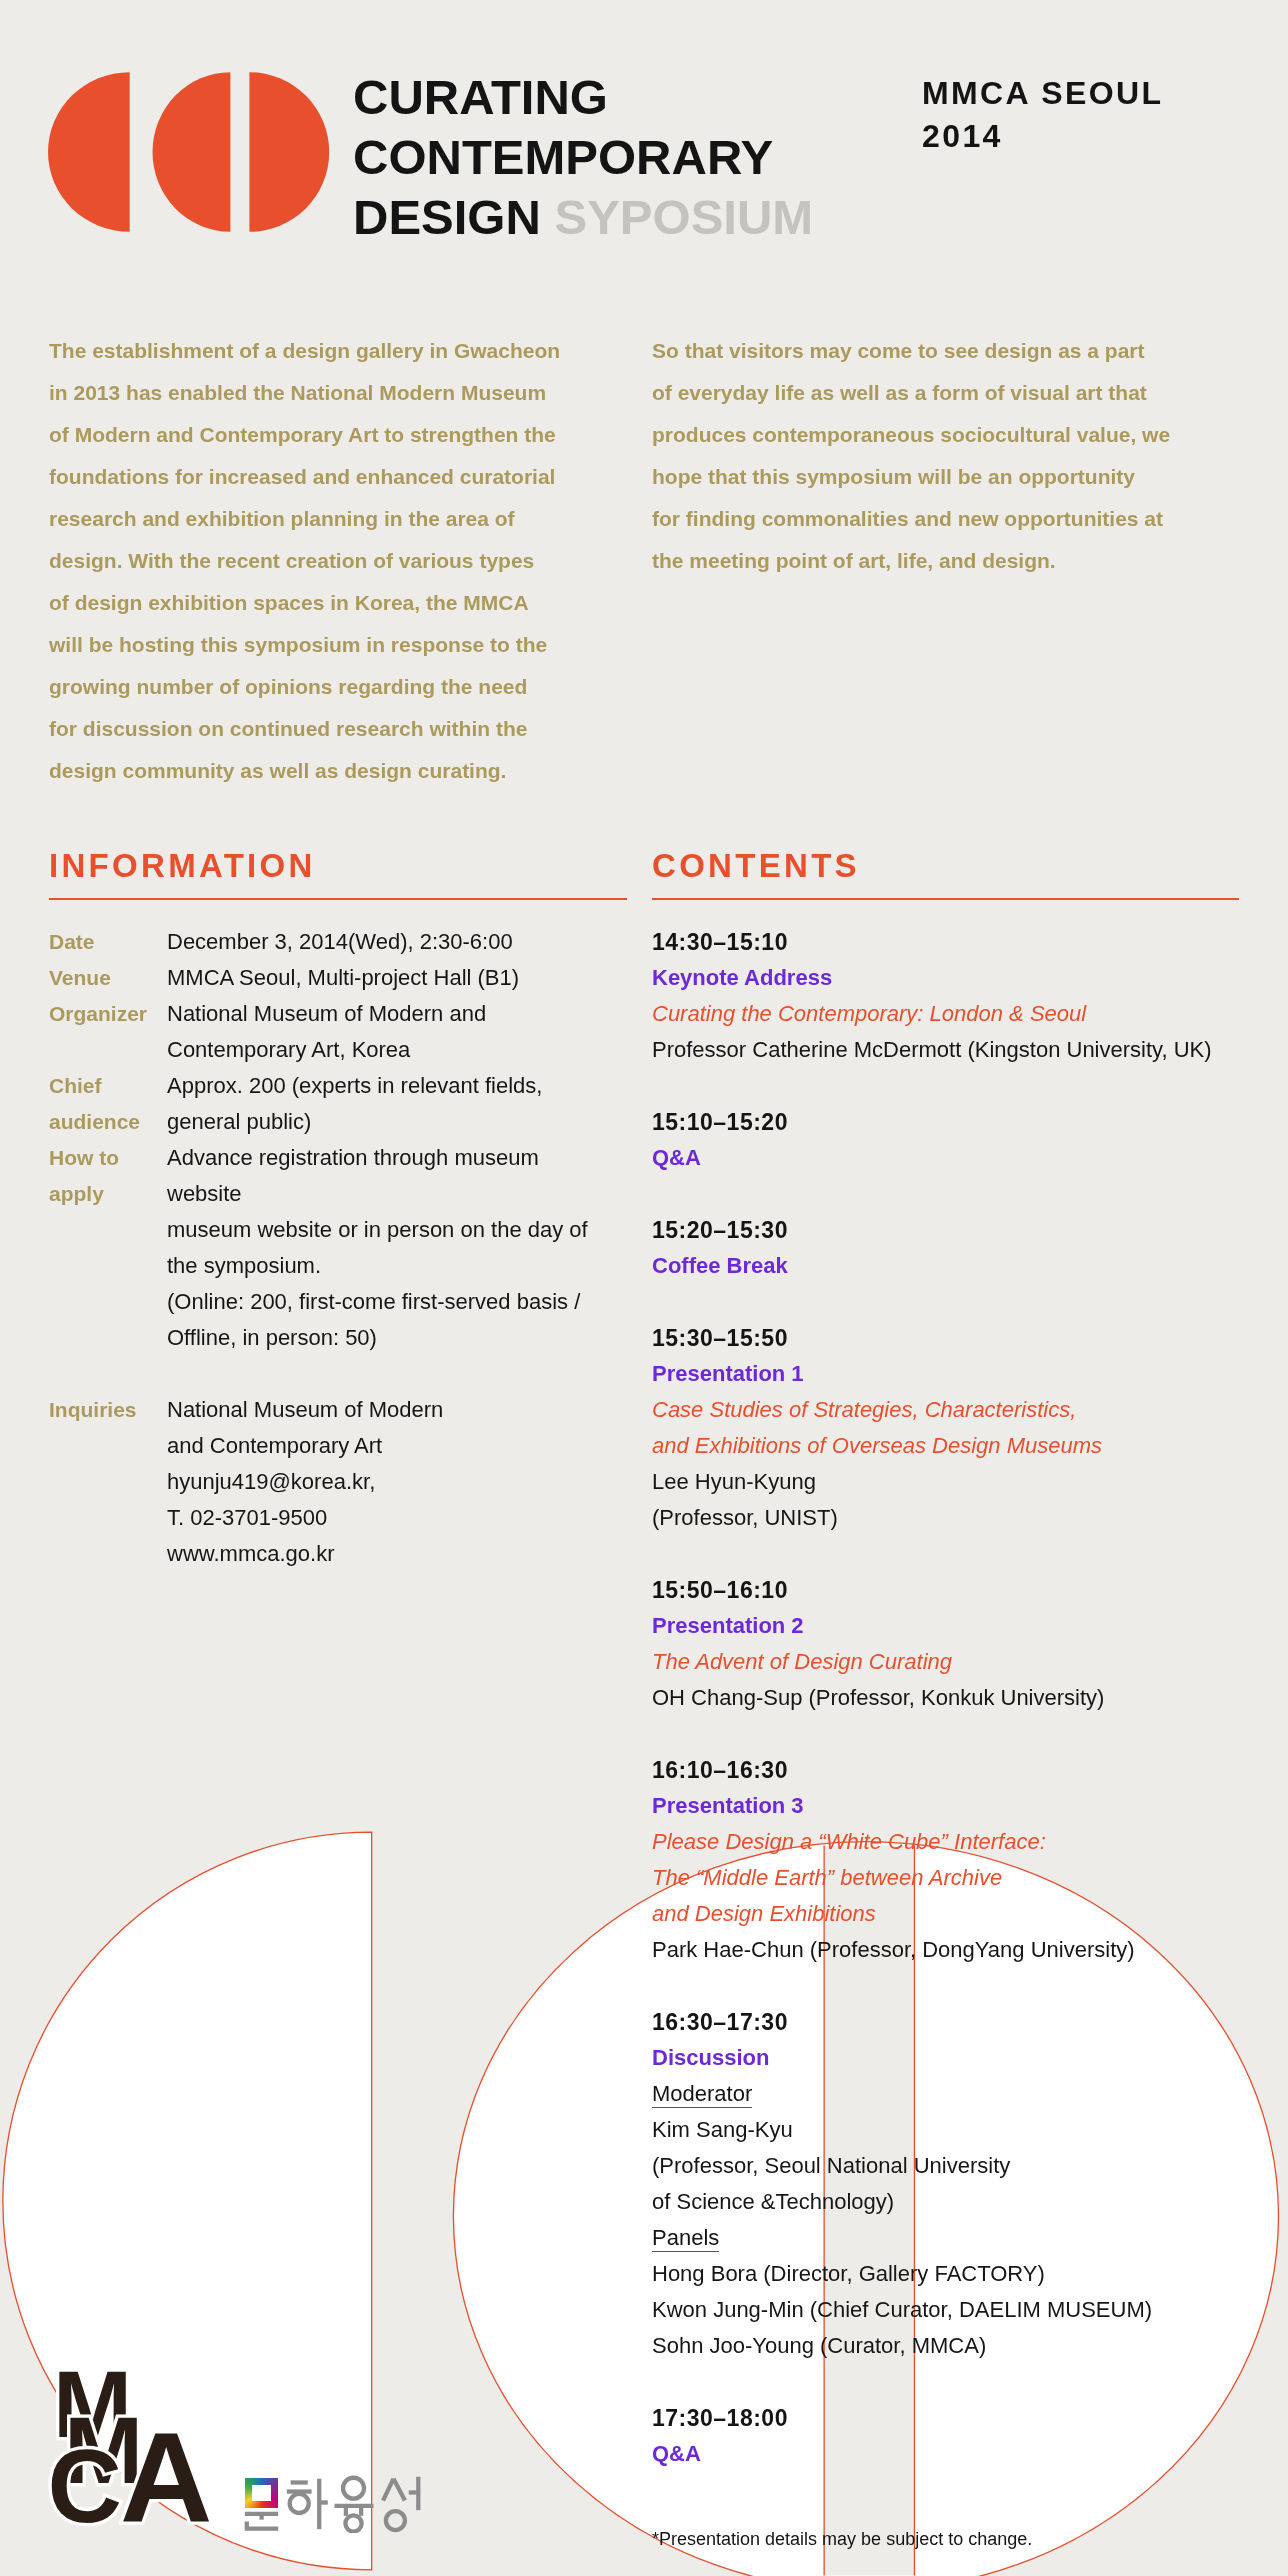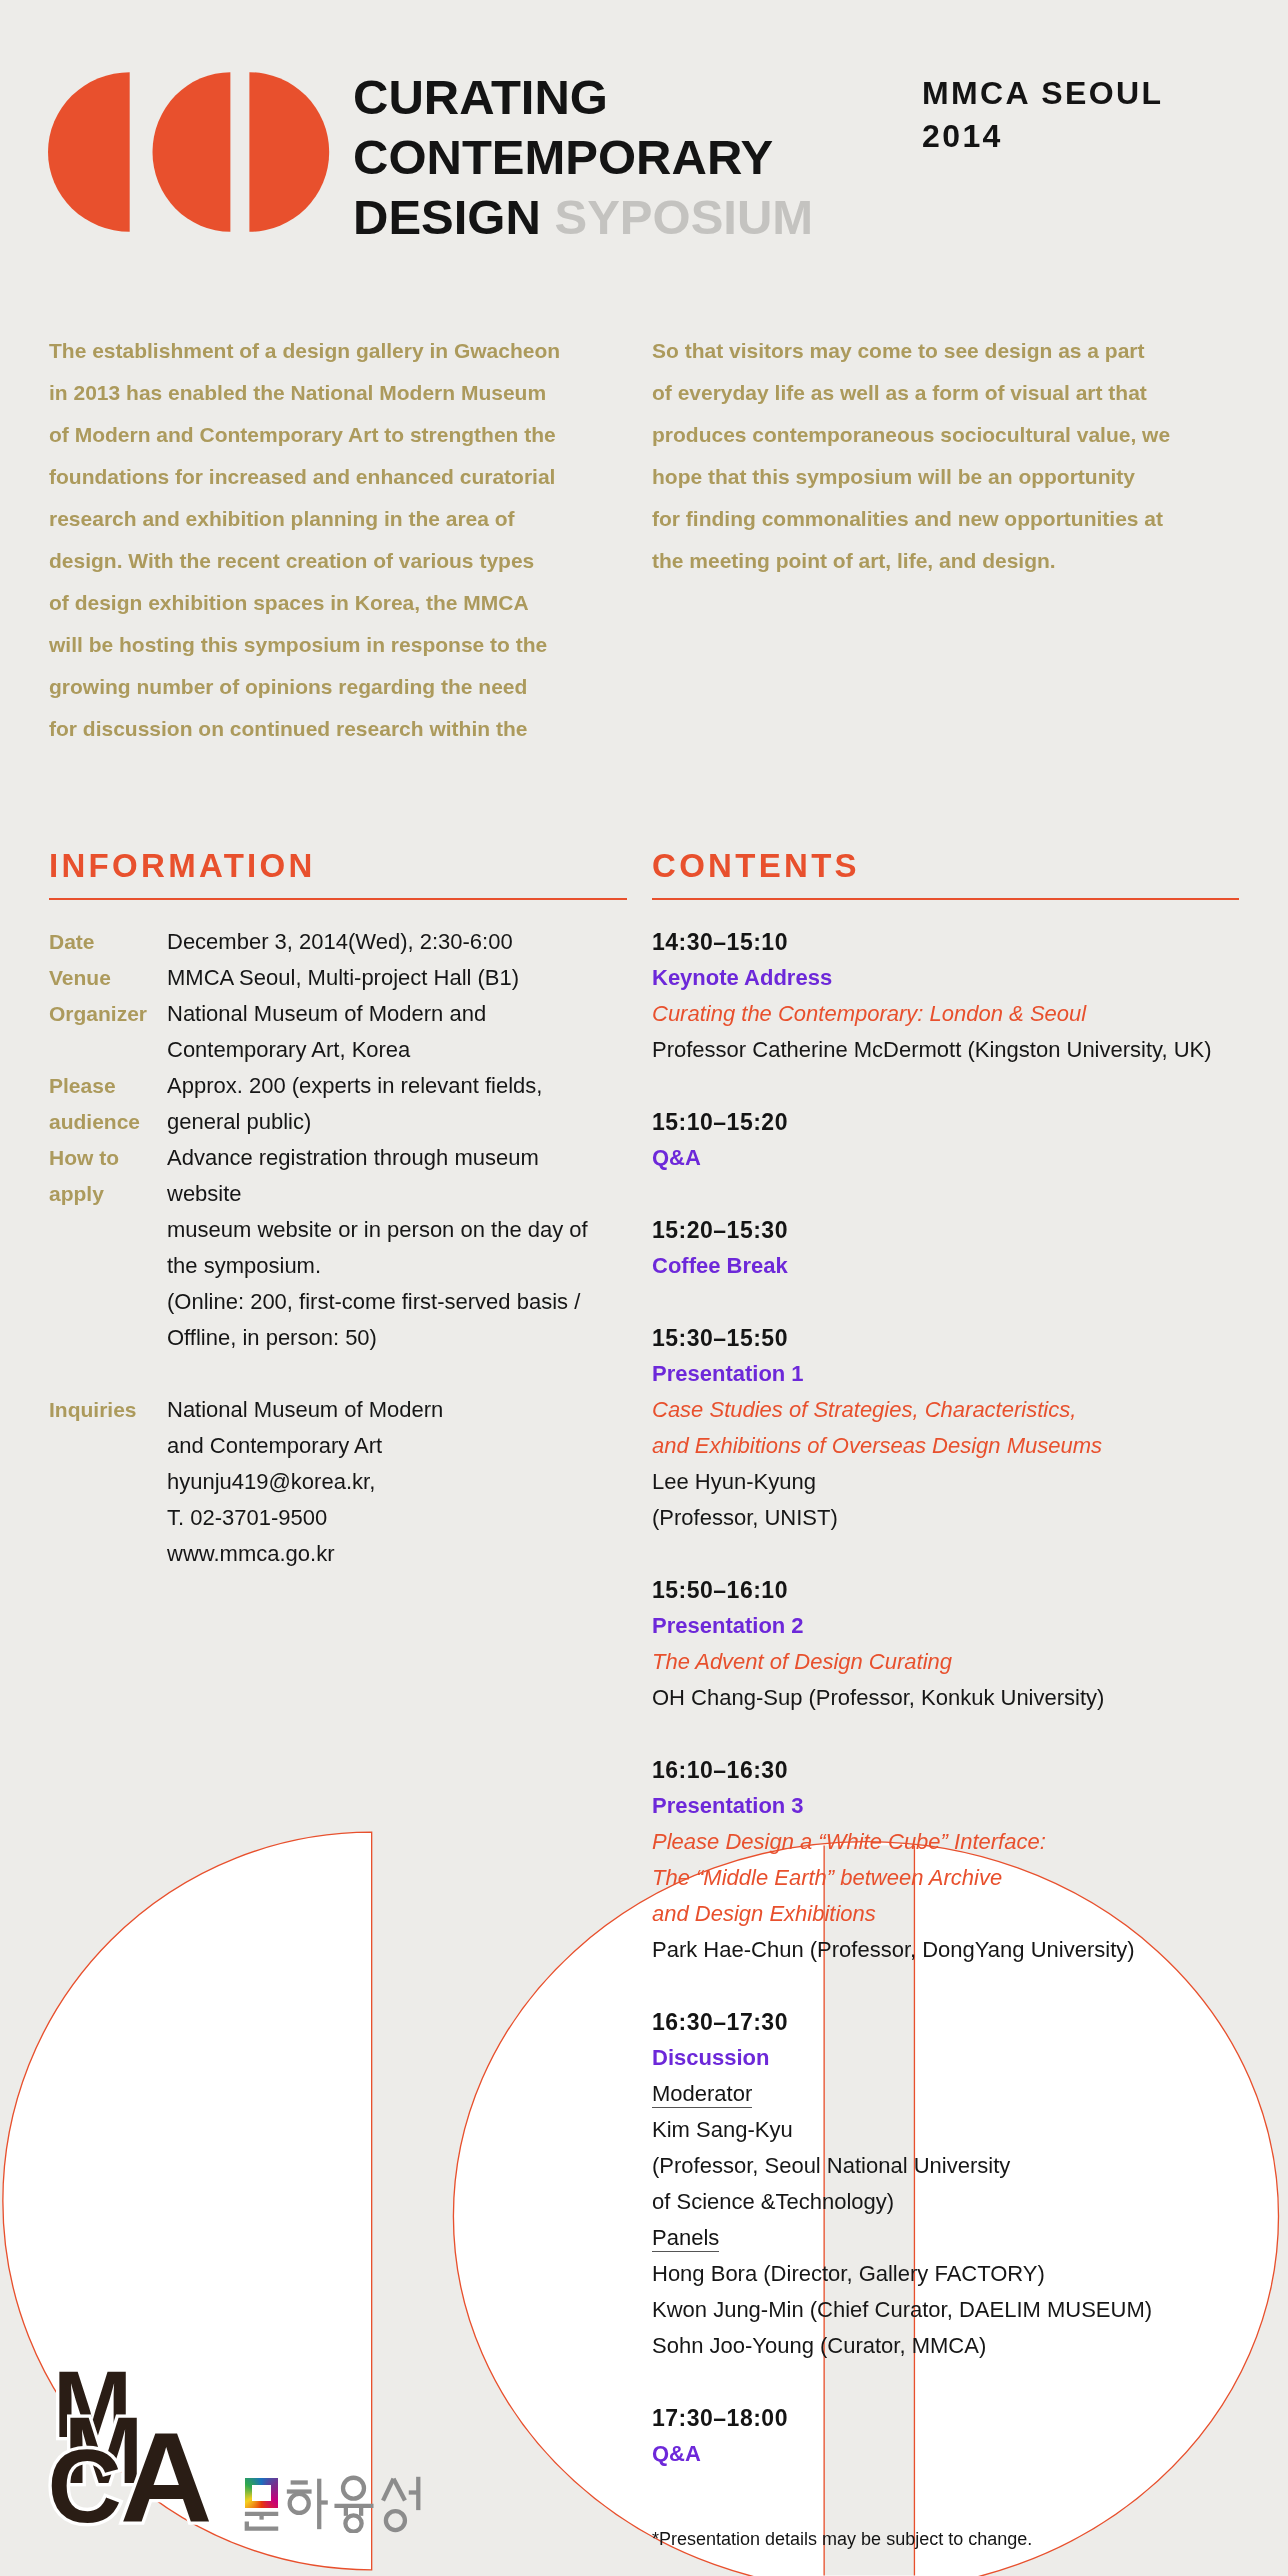--- a/index.html
+++ b/index.html
@@ -83,20 +83,21 @@
       <div>The establishment of a design gallery in Gwacheon</div>
       <div>in 2013 has enabled the National Modern Museum</div>
       <div>of Modern and Contemporary Art to strengthen the</div>
       <div>foundations for increased and enhanced curatorial</div>
       <div>research and exhibition planning in the area of</div>
       <div>design. With the recent creation of various types</div>
       <div>of design exhibition spaces in Korea, the MMCA</div>
       <div>will be hosting this symposium in response to the</div>
       <div>growing number of opinions regarding the need</div>
       <div>for discussion on continued research within the</div>
+      <div>design community as well as design curating.</div>
     </div>
   <div id="intro-right" class="layer intro">
       <div>So that visitors may come to see design as a part</div>
       <div>of everyday life as well as a form of visual art that</div>
       <div>produces contemporaneous sociocultural value, we</div>
       <div>hope that this symposium will be an opportunity</div>
       <div>for finding commonalities and new opportunities at</div>
       <div>the meeting point of art, life, and design.</div>
     </div>
 
@@ -116,21 +117,21 @@
       </div>
       <div class="info-row">
         <span class="lbl">Organizer</span>
         <span class="val">National Museum of Modern and</span>
       </div>
       <div class="info-row">
         <span class="lbl"></span>
         <span class="val">Contemporary Art, Korea</span>
       </div>
       <div class="info-row">
-        <span class="lbl">Please</span>
+        <span class="lbl">Chief</span>
         <span class="val">Approx. 200 (experts in relevant fields,</span>
       </div>
       <div class="info-row">
         <span class="lbl">audience</span>
         <span class="val">general public)</span>
       </div>
       <div class="info-row">
         <span class="lbl">How to</span>
         <span class="val">Advance registration through museum</span>
       </div>

